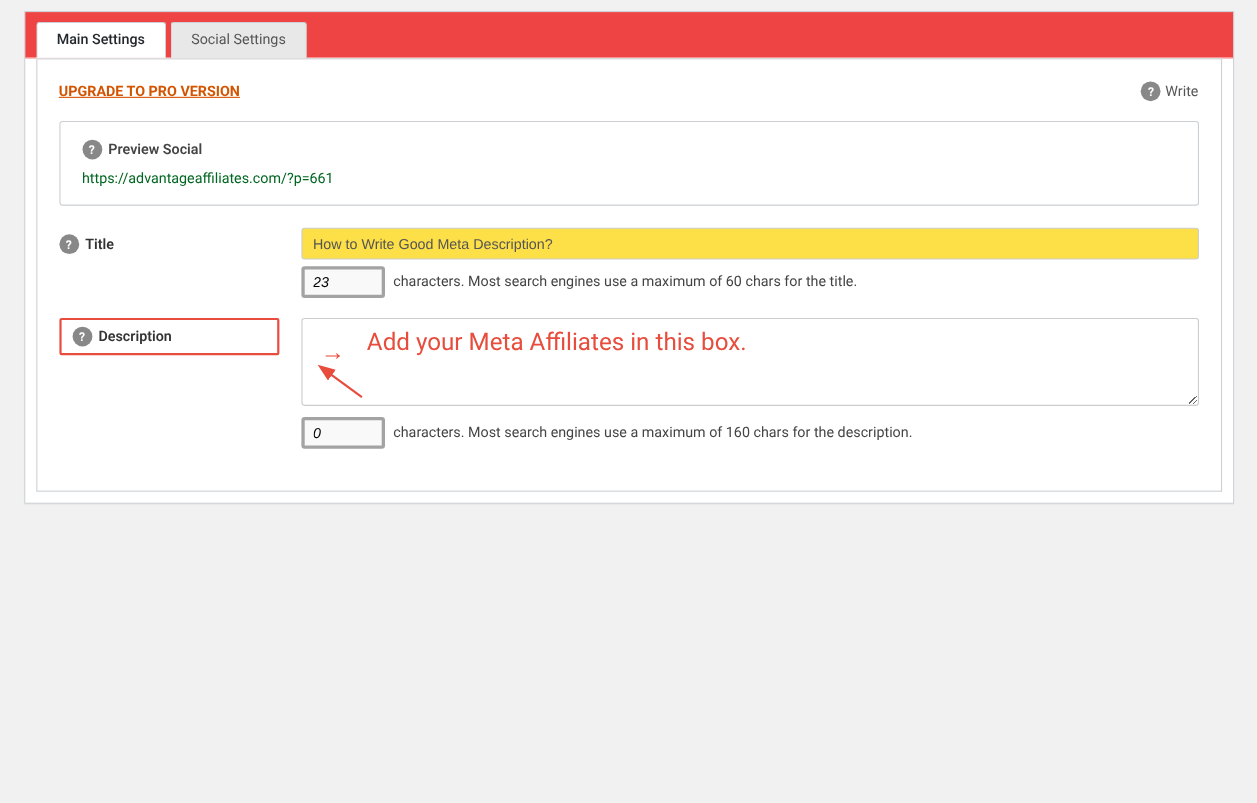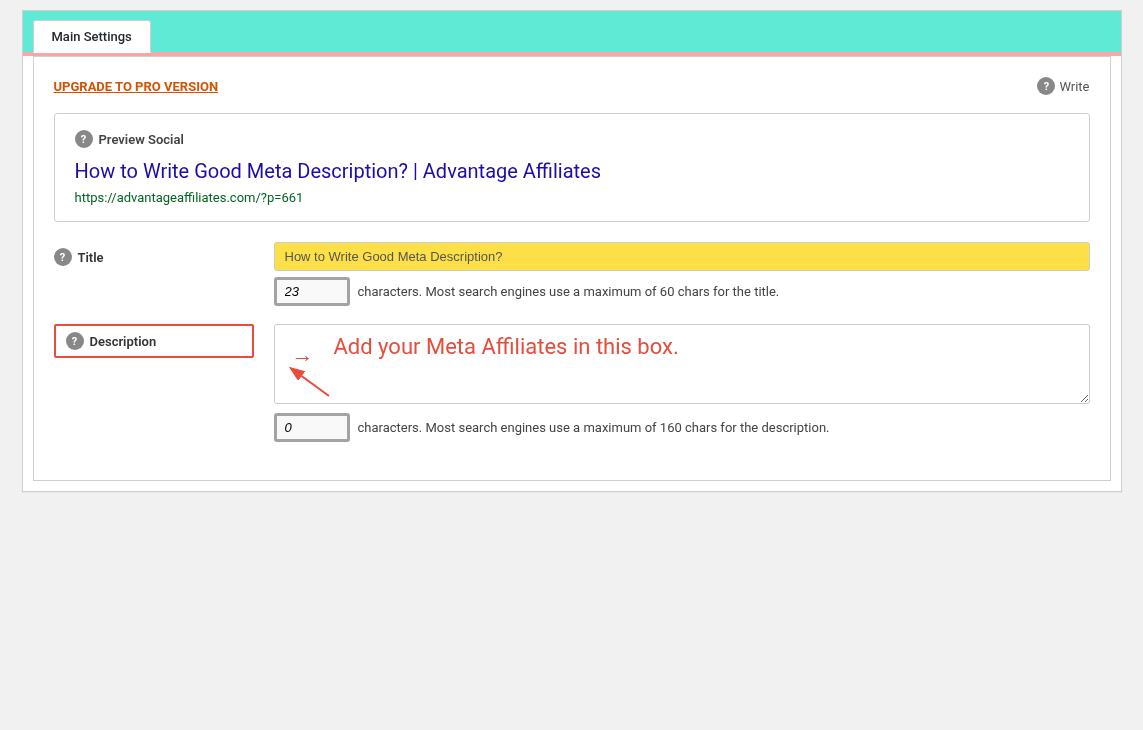--- a/index.html
+++ b/index.html
@@ -35,22 +35,22 @@
 
     .collapse-icon {
       color: #555;
       font-size: 12px;
       cursor: pointer;
     }
 
     
     .tabs-row {
       display: flex;
-      background: #5eead4;
-      border-bottom: 4px solid #fca5a5;
+      background: #ef4444;
+      border-bottom: 1px solid #fca5a5;
       padding: 0 10px;
       padding-top: 8px;
     }
 
     .tab {
       padding: 8px 18px;
       border: 1px solid #ccd0d4;
       border-bottom: none;
       background: #fff;
       cursor: pointer;
@@ -252,38 +252,40 @@
 </head>
 <body>
 
 <div class="plugin-container">
 
 
   <div class="tabs-row">
     <div class="tab active">
       <span>Main Settings</span>
     </div>
+    <div class="tab inactive">
+      <span>Social Settings</span>
+    </div>
   </div>
 
   <div class="content-area">
 
     <div class="upgrade-bar">
       <a class="upgrade-link">UPGRADE TO PRO VERSION</a>
       <div class="help-btn">
         <span class="help-icon">?</span>
         <span>Write</span>
       </div>
     </div>
 
     <div class="preview-box">
       <div class="preview-label">
         <span class="help-icon">?</span>
         <span>Preview Social</span>
       </div>
-      <a class="preview-title-link">How to Write Good Meta Description? | Advantage Affiliates</a>
       <div class="preview-url">https://advantageaffiliates.com/?p=661</div>
     </div>
 
     <div class="form-row">
       <div class="form-label">
         <span class="help-icon">?</span>
         <span>Title</span>
       </div>
       <div class="form-field-group">
         <input type="text" class="text-input" placeholder="" value="How to Write Good Meta Description?" style="">

